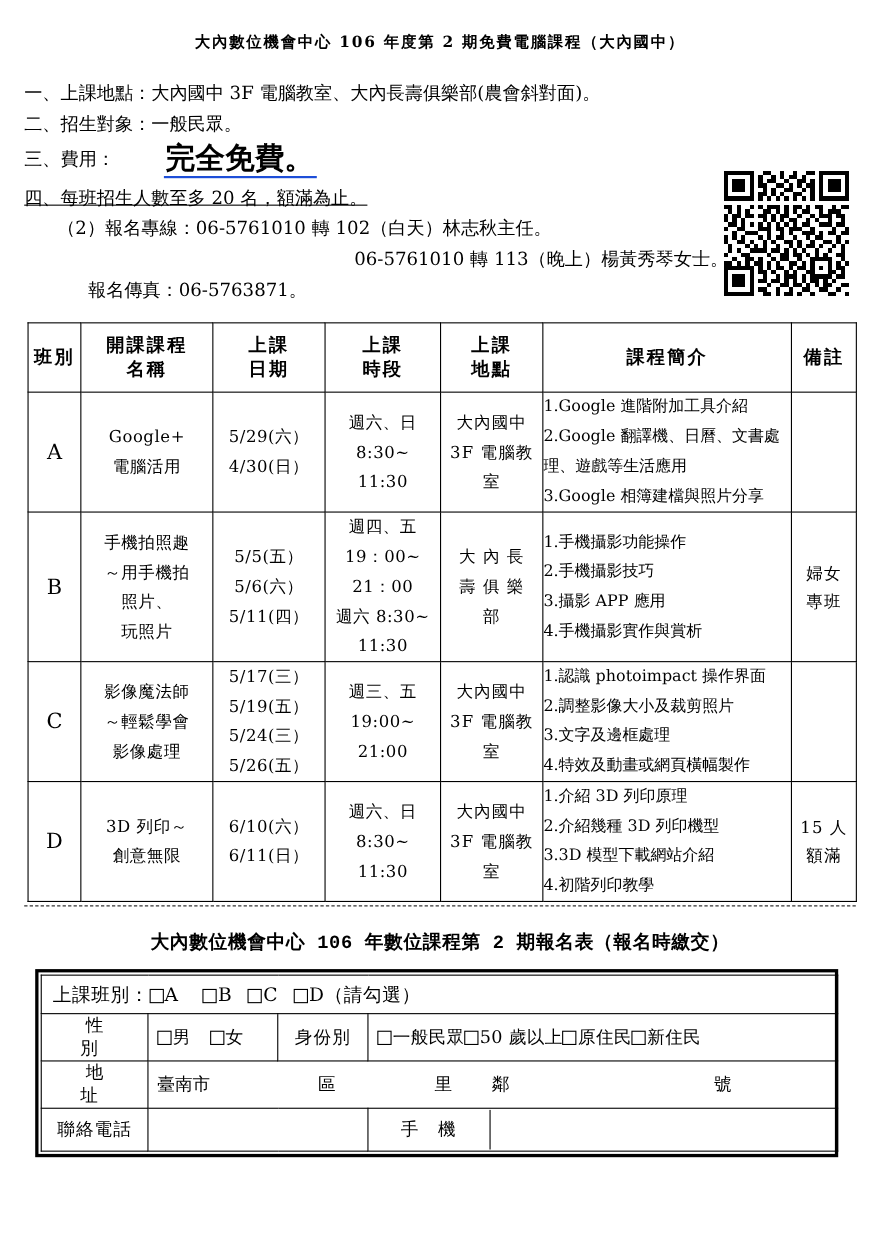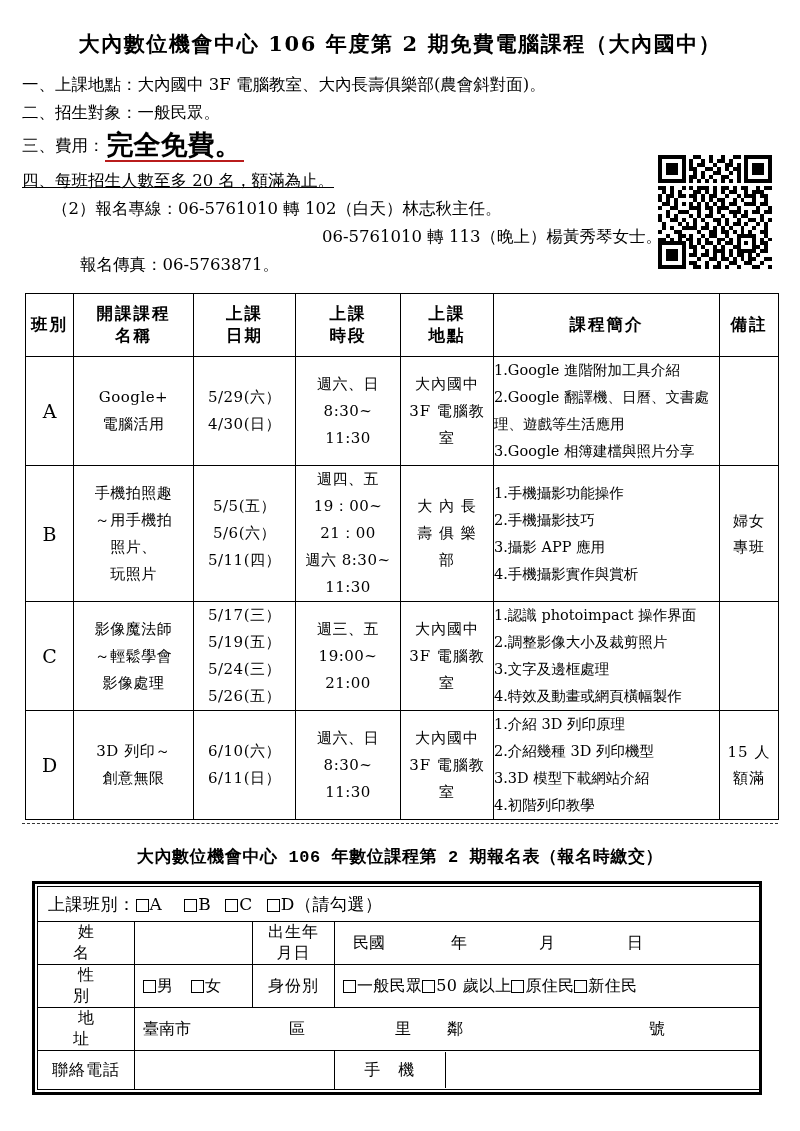--- a/index.html
+++ b/index.html
@@ -21,21 +21,21 @@
     height: 1131px;
   }
 
   
   .main-title {
     position: absolute;
     top: 30px;
     left: 0;
     width: 800px;
     text-align: center;
-    font-size: 21px;
+    font-size: 14px;
     font-weight: bold;
     letter-spacing: 1.6px;
     white-space: nowrap;
   }
 
   .intro {
     position: absolute;
     left: 22px;
     top: 72px;
     width: 640px;
@@ -43,26 +43,27 @@
     line-height: 26px;
   }
   .intro-line {
     white-space: nowrap;
     margin-bottom: 2px;
   }
   .intro-line.tall { line-height: 32px; }
   .fee-free {
     font-size: 27px;
     font-weight: bold;
-    border-bottom: 2px solid #b91c1c;
+    border-bottom: 2px solid #1d4ed8;
     padding: 0 2px 1px 2px;
     display: inline-block;
     line-height: 1.05;
     position: relative;
     top: 3px;
+    margin-left: 44px;
   }
   .indent1 { padding-left: 30px; }
   .indent2 { padding-left: 133px; text-align: right; }
   .indent3 { padding-left: 58px; }
 
   
   .qr {
     position: absolute;
     left: 658px;
     top: 155px;
@@ -650,28 +651,20 @@
           <col style="width:82px">
           <col style="width:427px">
       </colgroup>
       <tbody>
         <tr class="row-class">
           <td colspan="4" style="padding-left:10px;">
             <span>上課班別：</span><span class="chk"></span><span>A</span><span class="chk-gap"></span><span class="chk"></span><span>B</span><span class="chk-gap" style="width:14px"></span><span class="chk"></span><span>C</span><span class="chk-gap" style="width:14px"></span><span class="chk"></span><span>D</span><span>（請勾選）</span>
           </td>
         </tr>
         <tr>
-          <td class="lbl">姓　名</td>
-          <td></td>
-          <td class="lbl-tight">出生年月日</td>
-          <td class="birth-cell" style="padding-left:18px;">
-            <span>民國</span><span class="spacer-sm"></span><span>年</span><span class="spacer-md"></span><span>月</span><span class="spacer-md"></span><span>日</span>
-          </td>
-        </tr>
-        <tr>
           <td class="lbl">性　別</td>
           <td class="gender-cell">
             <span class="chk"></span><span>男</span><span class="gender-gap"></span><span class="chk"></span><span>女</span>
           </td>
           <td class="lbl-tight">身份別</td>
           <td class="id-cell">
             <span class="chk"></span><span>一般民眾</span><span class="chk"></span><span>50 歲以上</span><span class="chk"></span><span>原住民</span><span class="chk"></span><span>新住民</span>
           </td>
         </tr>
         <tr>

